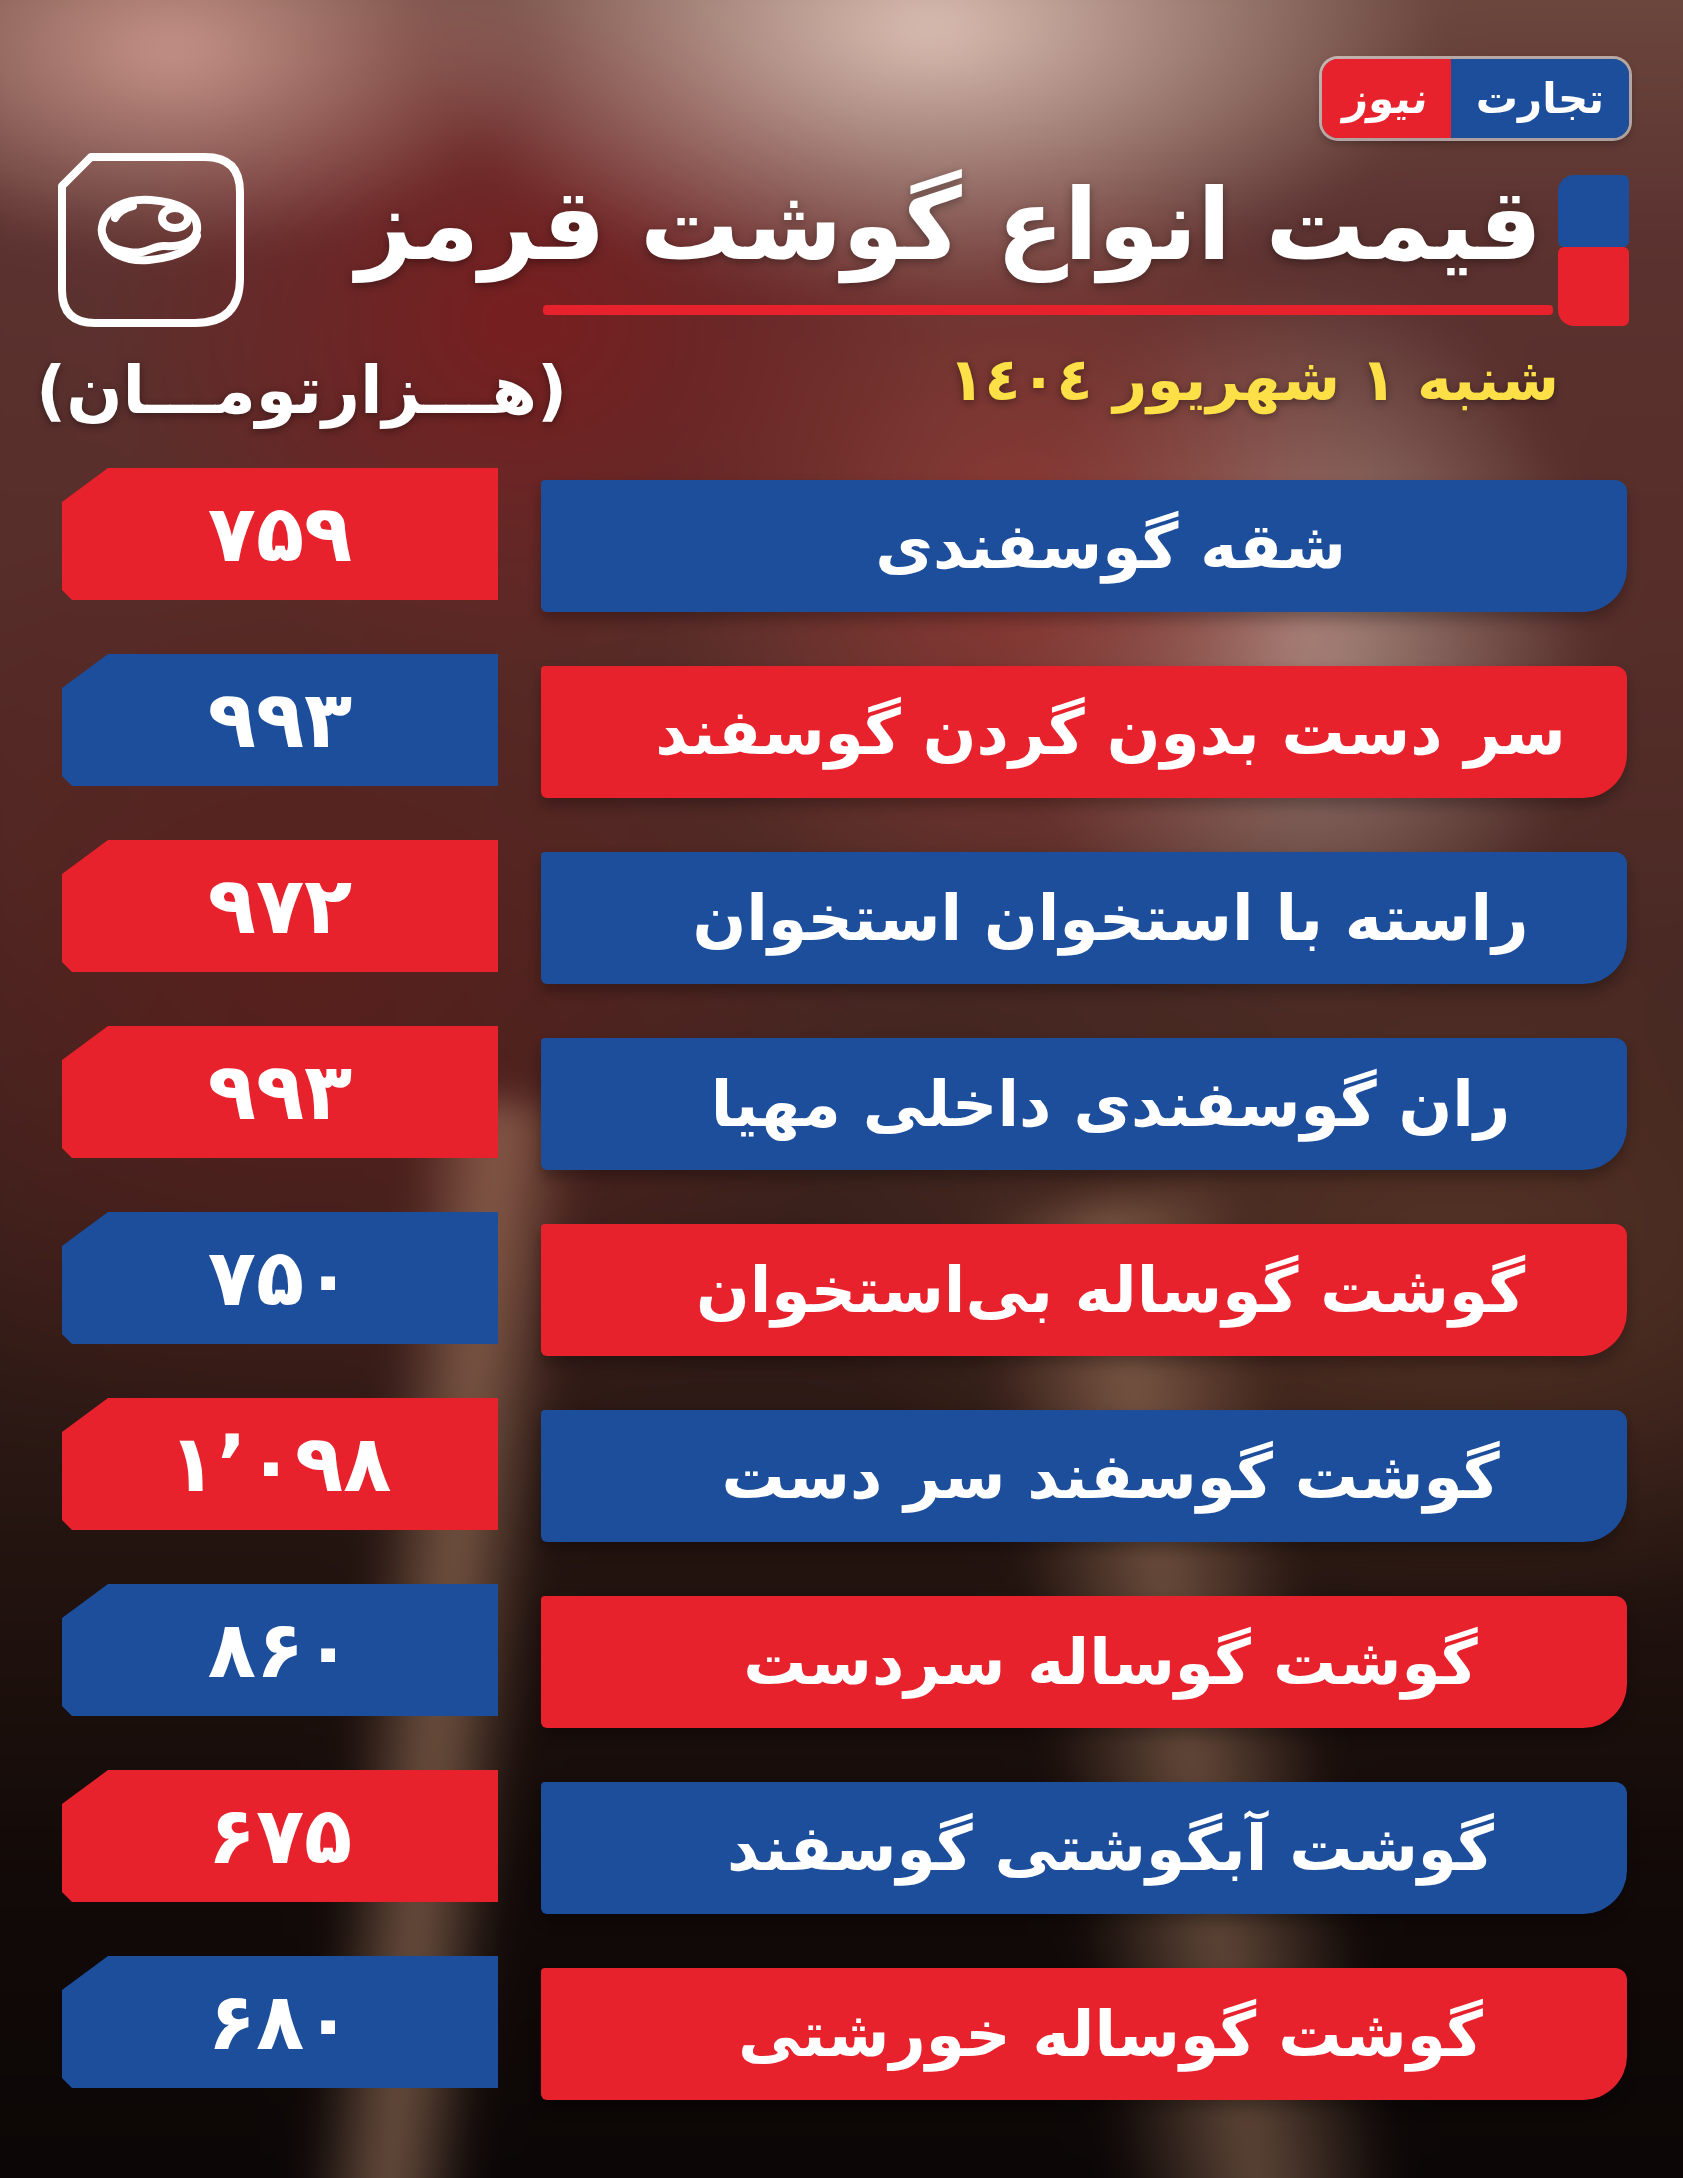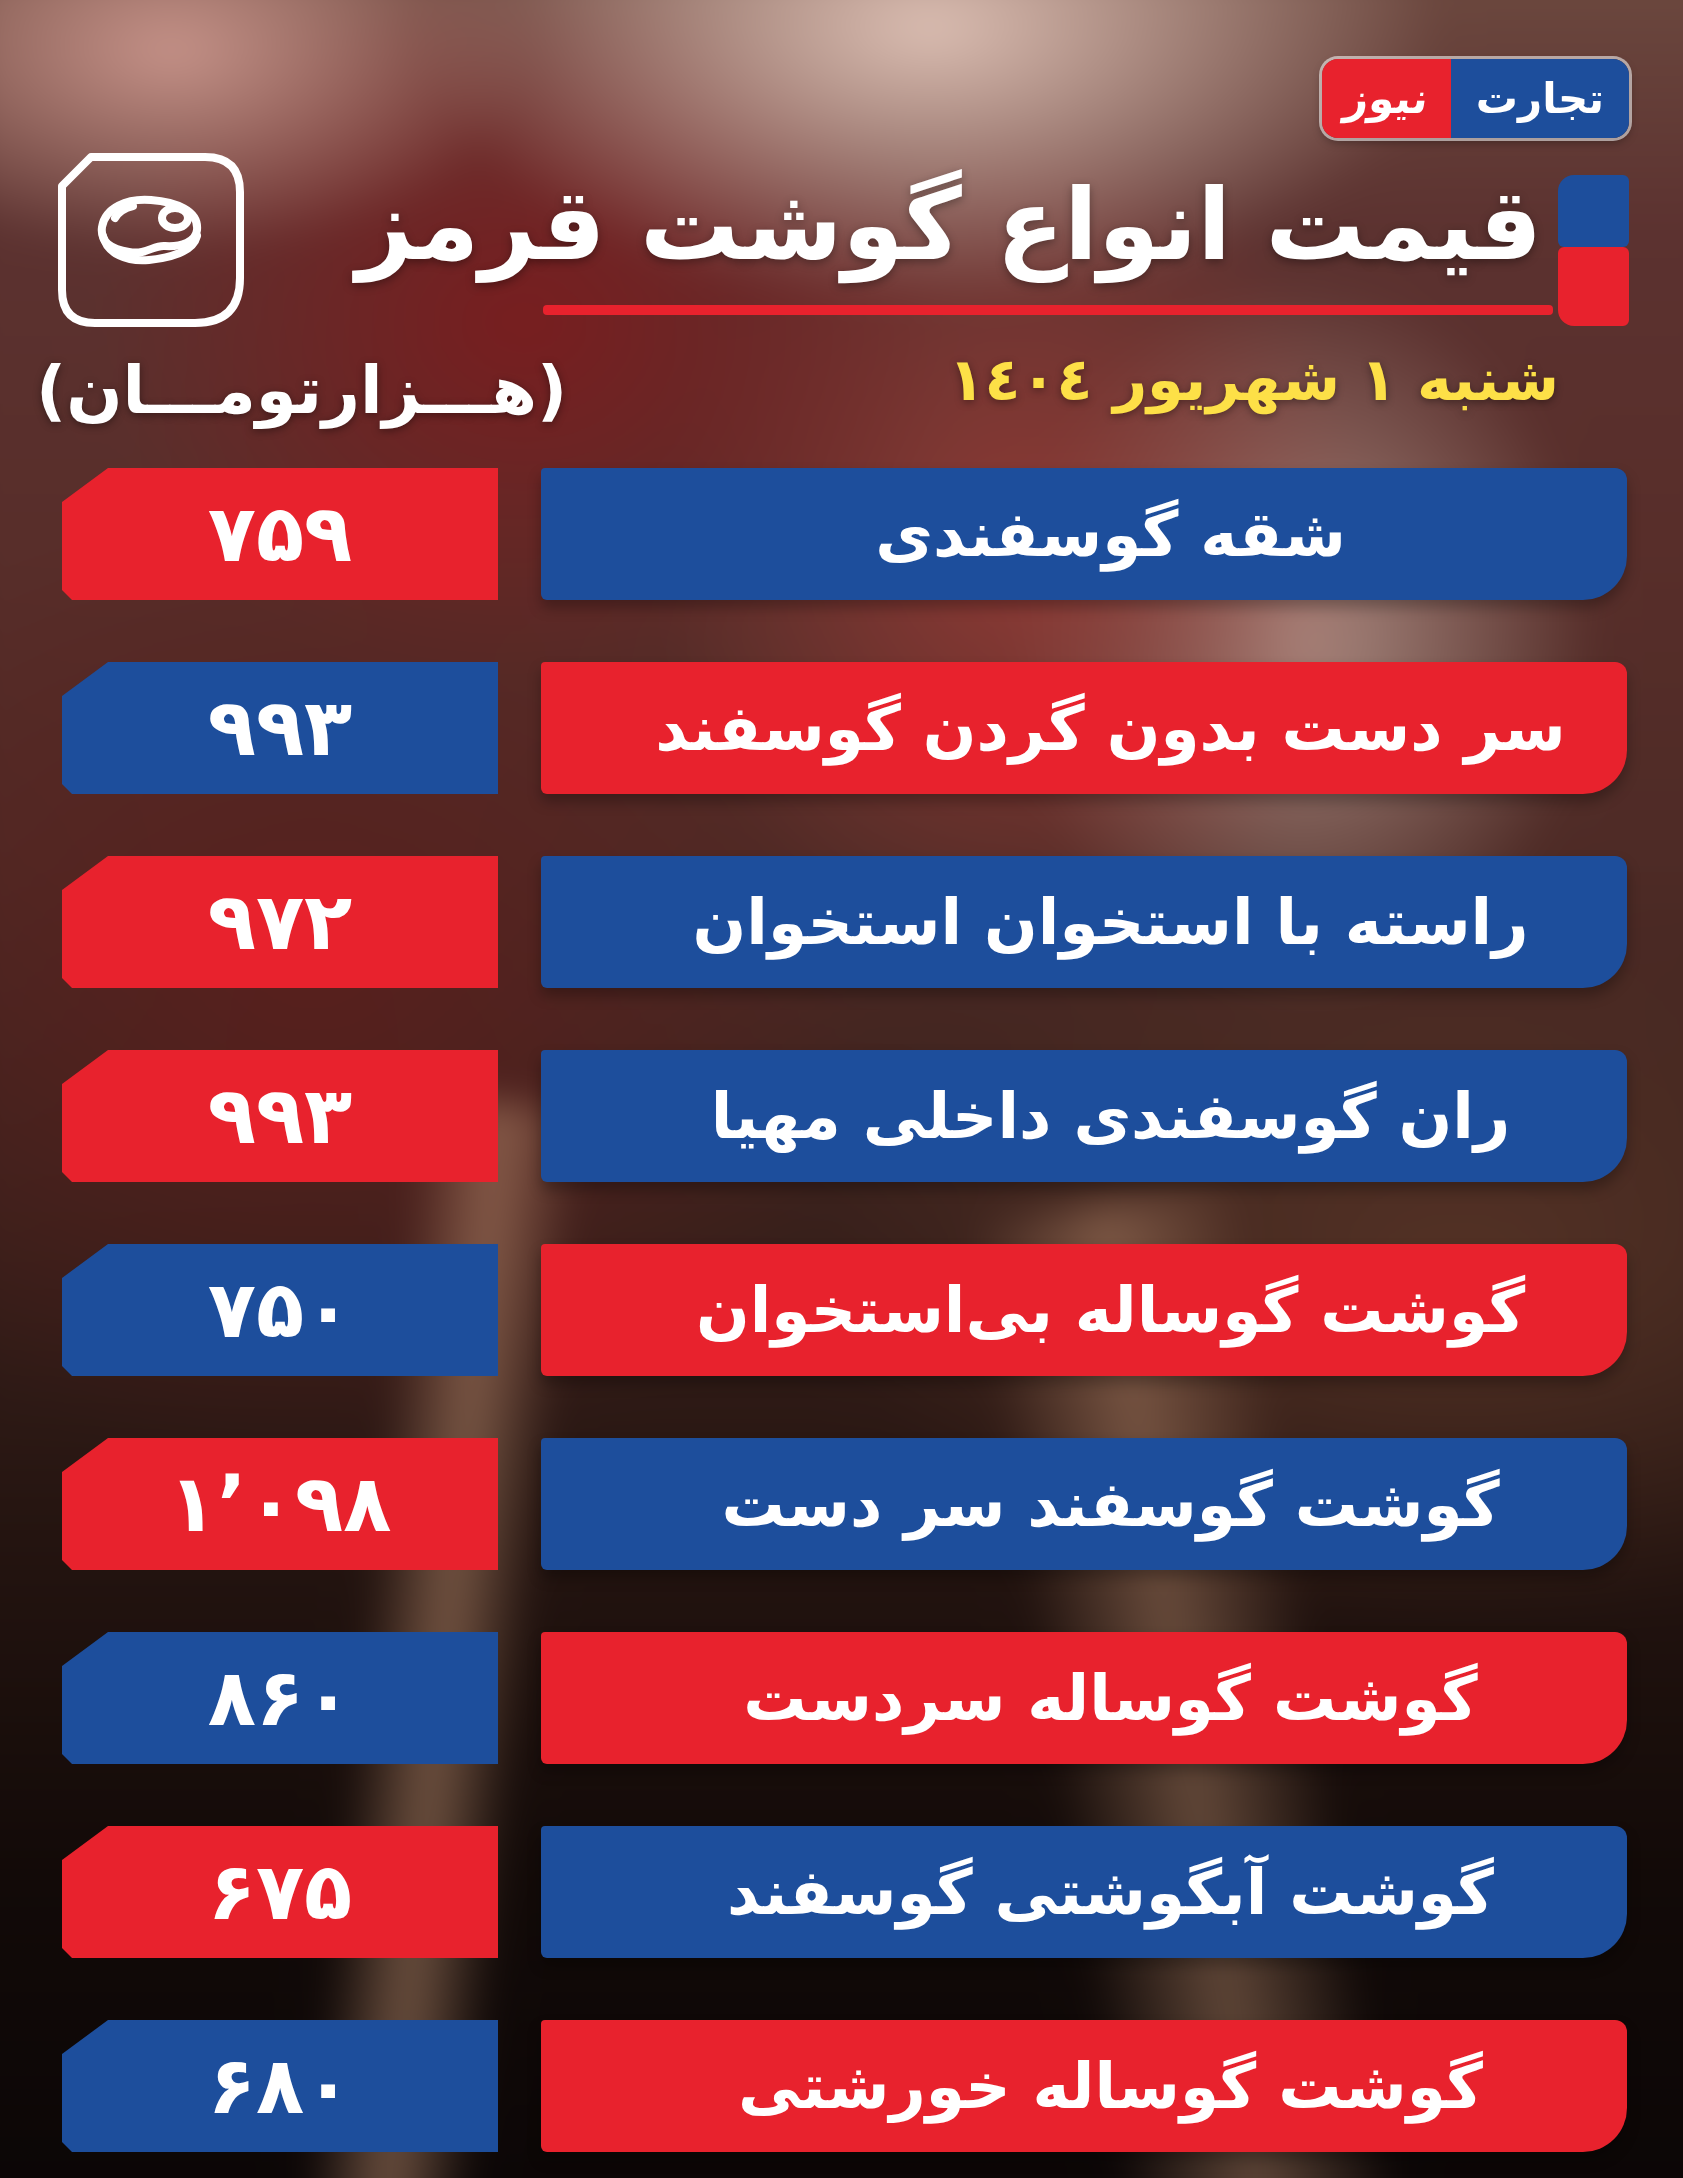--- a/index.html
+++ b/index.html
@@ -54,29 +54,29 @@
 
   .icon-box{position:absolute; top:152px; left:57px; width:188px; height:176px;}
   .unit{
     position:absolute; top:352px; left:36px;
     font-size:66px; font-weight:bold; color:#fff; white-space:nowrap;
     text-shadow:0 2px 8px rgba(0,0,0,.4);
   }
 
   
   .rows{position:absolute; top:468px; left:0; right:0;}
-  .row{position:relative; height:164px; margin-bottom:30px;}
+  .row{position:relative; height:164px; margin-bottom:22px;}
   .price{
     position:absolute; left:62px; top:0; width:436px; height:132px;
     clip-path:polygon(46px 0, 100% 0, 100% 100%, 10px 100%, 0 calc(100% - 10px), 0 34px);
     display:flex; align-items:center; justify-content:center;
     color:#fff; font-size:79px; font-weight:bold;
   }
   .name{
-    position:absolute; right:56px; top:0; width:1086px; height:132px;
+    position:absolute; right:56px; top:12px; width:1086px; height:132px;
     border-radius:4px 12px 44px 6px; padding-left:53px; box-sizing:border-box;
     display:flex; align-items:center; justify-content:center;
     color:#fff; font-size:63px; font-weight:bold; white-space:nowrap;
     box-shadow:0 8px 14px rgba(0,0,0,.28);
   }
   .fill-red {background:var(--red);}
   .fill-blue{background:var(--blue);}
 </style>
 </head>
 <body>

